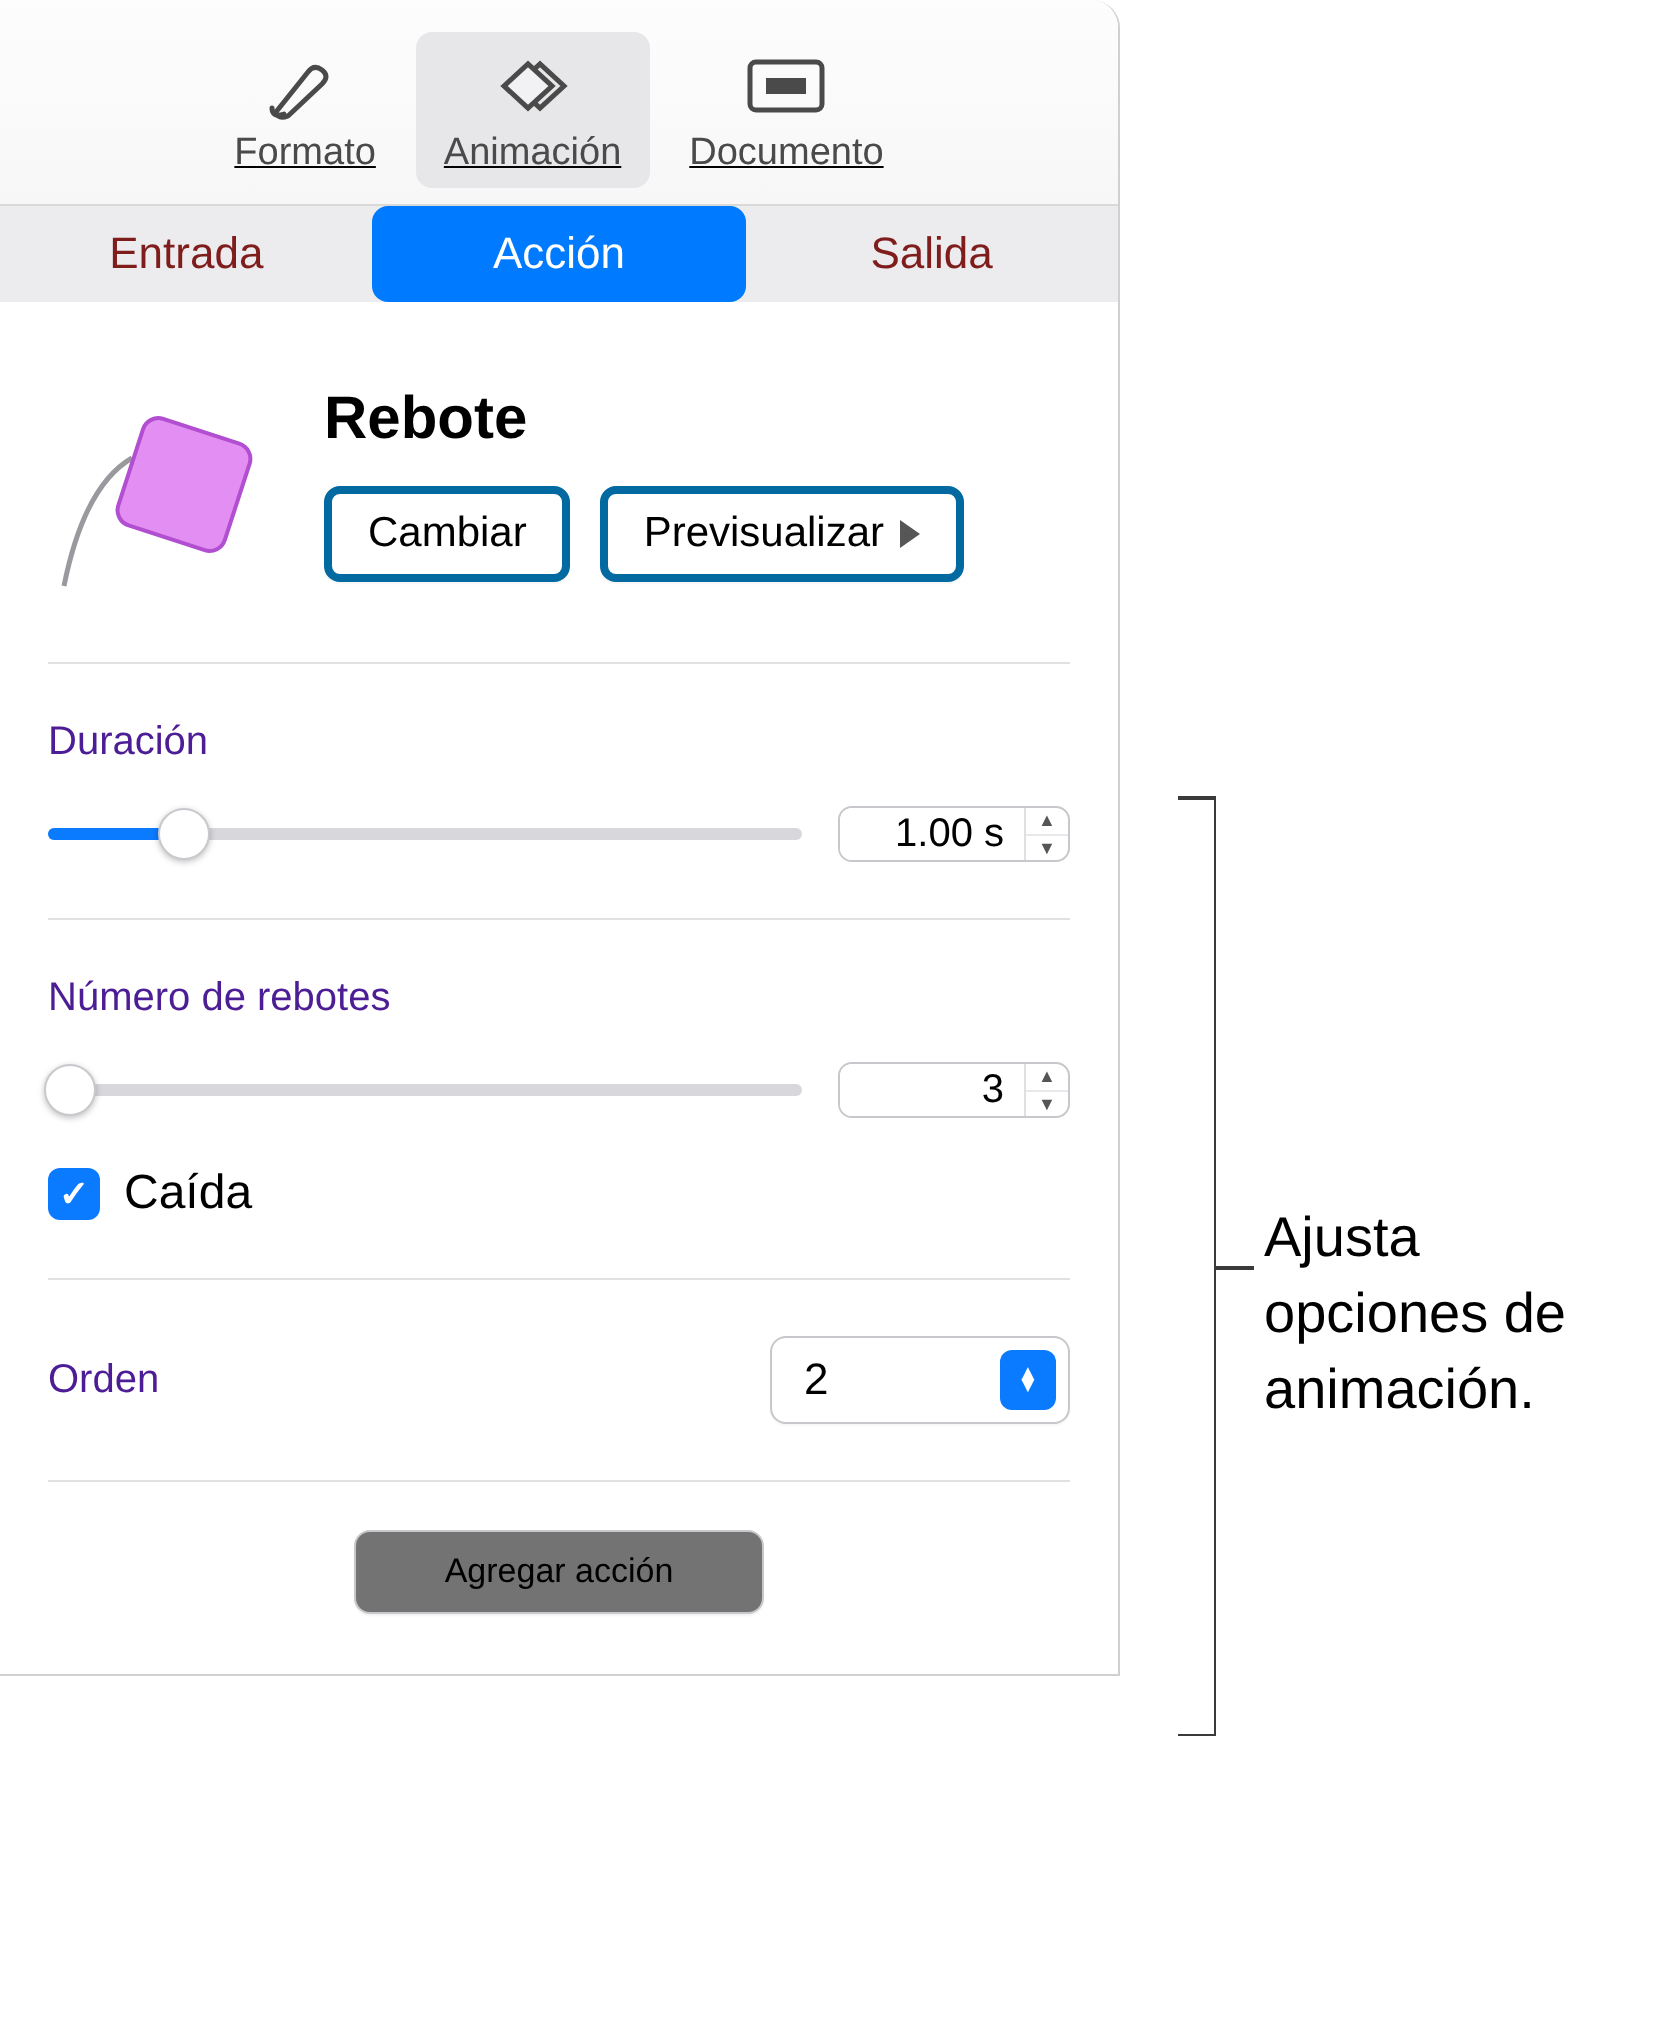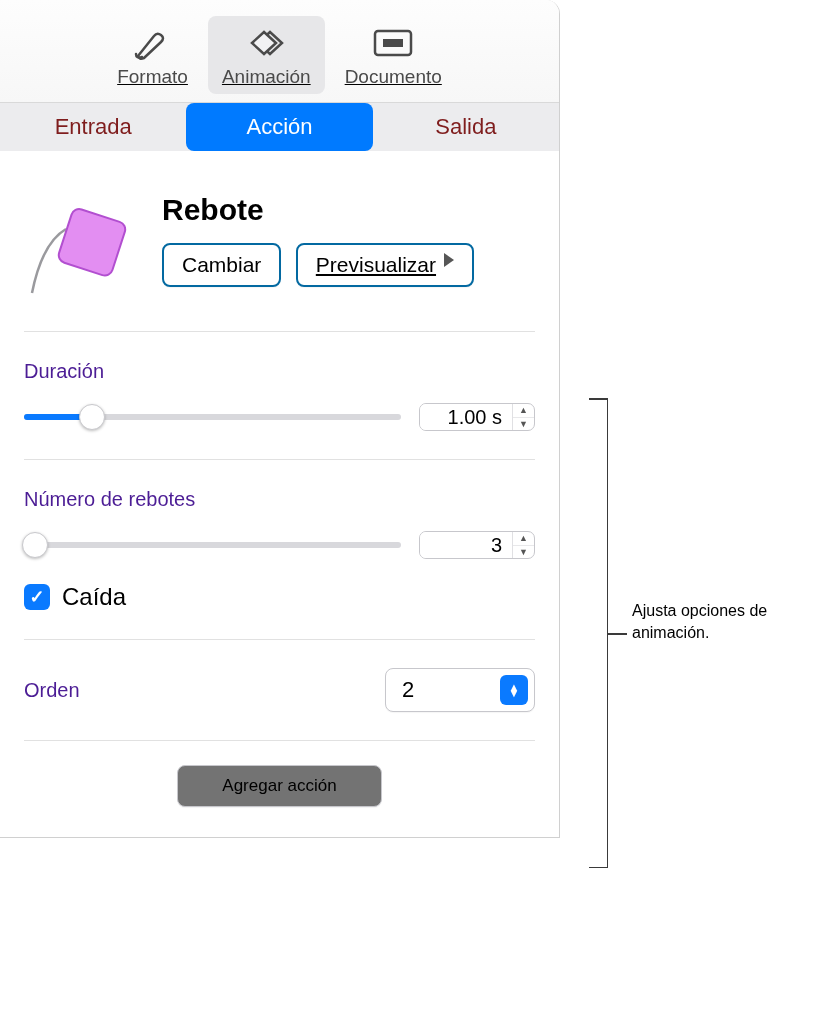--- a/index.html
+++ b/index.html
@@ -68,31 +68,31 @@
       align-items: flex-start;
       gap: 18px;
       padding: 42px 0 28px;
       border-bottom: 1px solid #e1e1e1;
     }
     .effect-icon { width: 120px; height: 110px; flex: none; position: relative; }
     .effect-right { flex: 1; }
     .effect-title { font-size: 30px; font-weight: 700; margin-bottom: 16px; }
     .btn {
       display: inline-flex;
-      align-items: flex-start;
+      align-items: center;
       gap: 8px;
-      border: 2px solid #0369a1;
+      border: 4px solid #0369a1;
       background: #fff;
       border-radius: 8px;
       padding: 8px 18px;
       font-size: 21px;
       cursor: pointer;
       box-shadow: 0 1px 1px rgba(0,0,0,0.04);
     }
-    .btn + .btn { margin-left: 10px; text-decoration: underline; }
+    .btn + .btn { margin-left: 10px; }
     .tri-right {
       width: 0; height: 0;
       border-left: 10px solid #565656;
       border-top: 7px solid transparent;
       border-bottom: 7px solid transparent;
     }
     
     .section { padding: 28px 0; border-bottom: 1px solid #e1e1e1; }
     .section:last-of-type { border-bottom: none; }
     .sec-label { font-size: 20px; color: #4c1d95; margin-bottom: 20px; }
@@ -182,21 +182,21 @@
     .callout-bracket::before, .callout-bracket::after {
       content: ""; position: absolute; right: 0; width: 18px; height: 1.5px; background:#3a3a3a;
     }
     .callout-bracket::before { top: 0; }
     .callout-bracket::after { bottom: 0; }
     .callout-tick {
       position: absolute; top: 50%; right: -20px; width: 20px; height: 1.5px; background:#3a3a3a;
     }
     .callout-text {
       position: absolute; left: 632px; top: 600px;
-      font-size: 16px; line-height: 1.35; color:#000;
+      font-size: 28px; line-height: 1.35; color:#000;
       width: 190px;
     }
   </style>
 </head>
 <body>
 
 <div class="panel">
 
   <div class="toolbar">
     <div class="tool">

